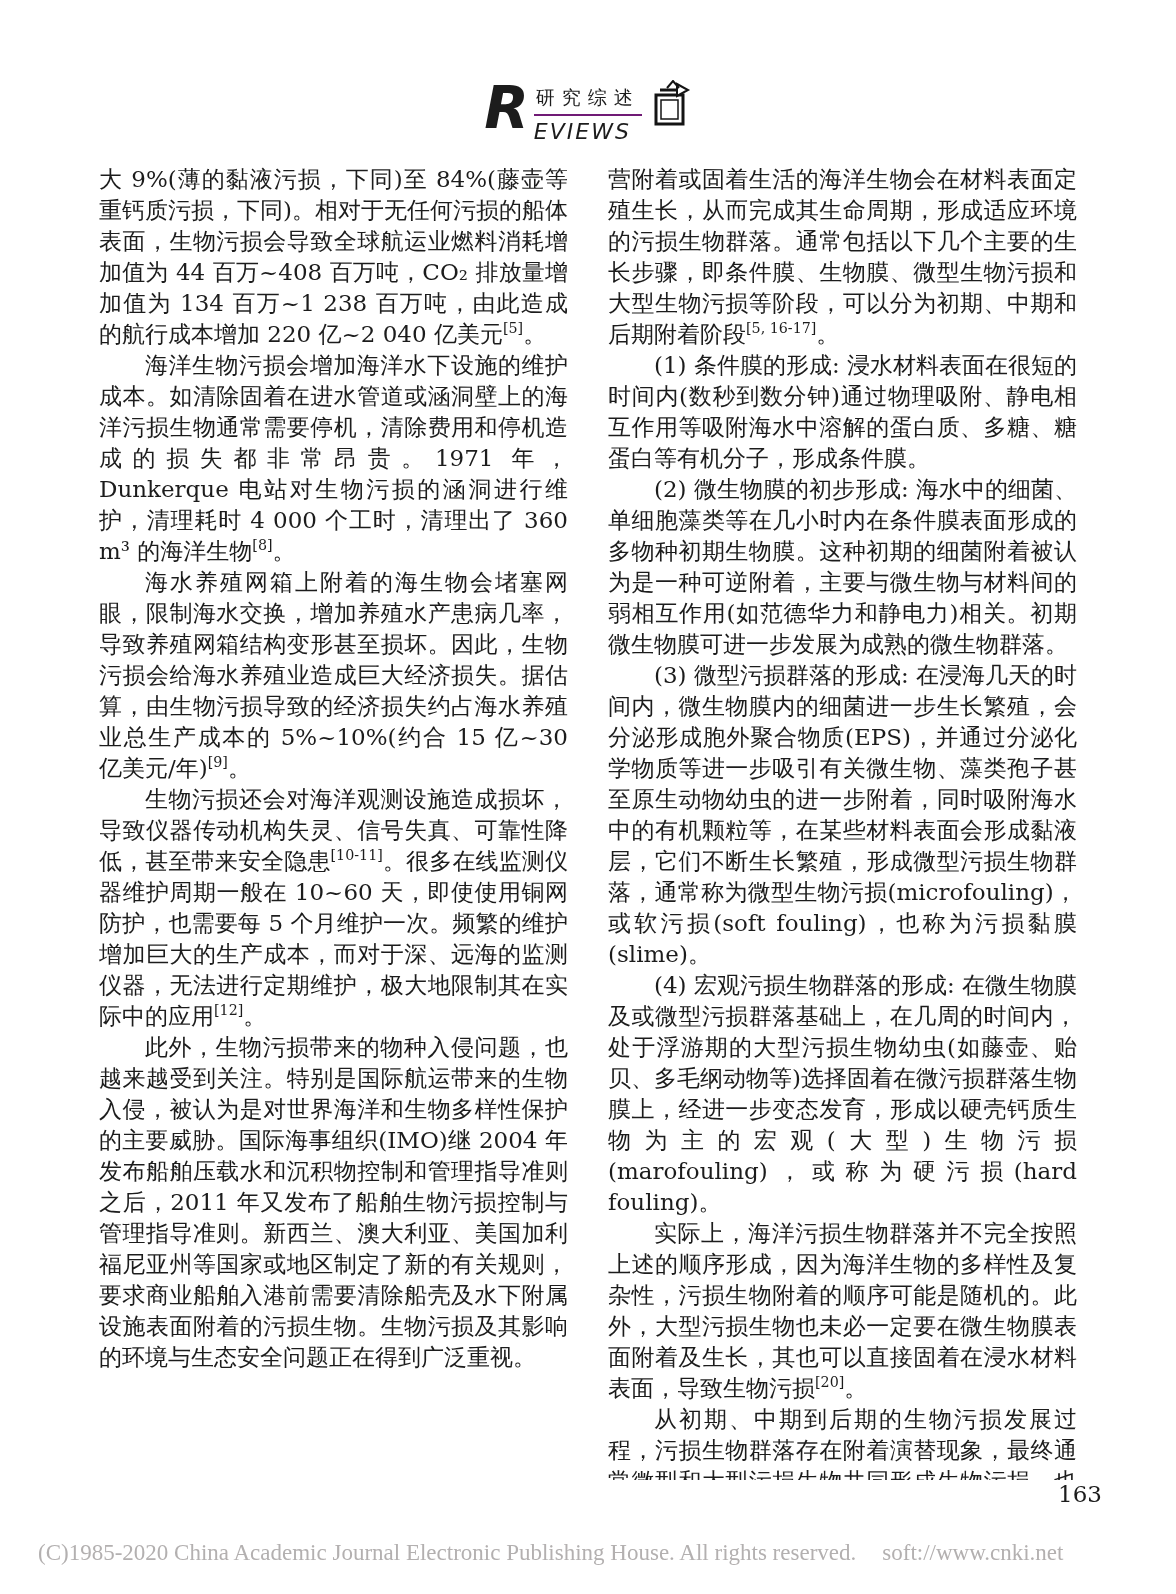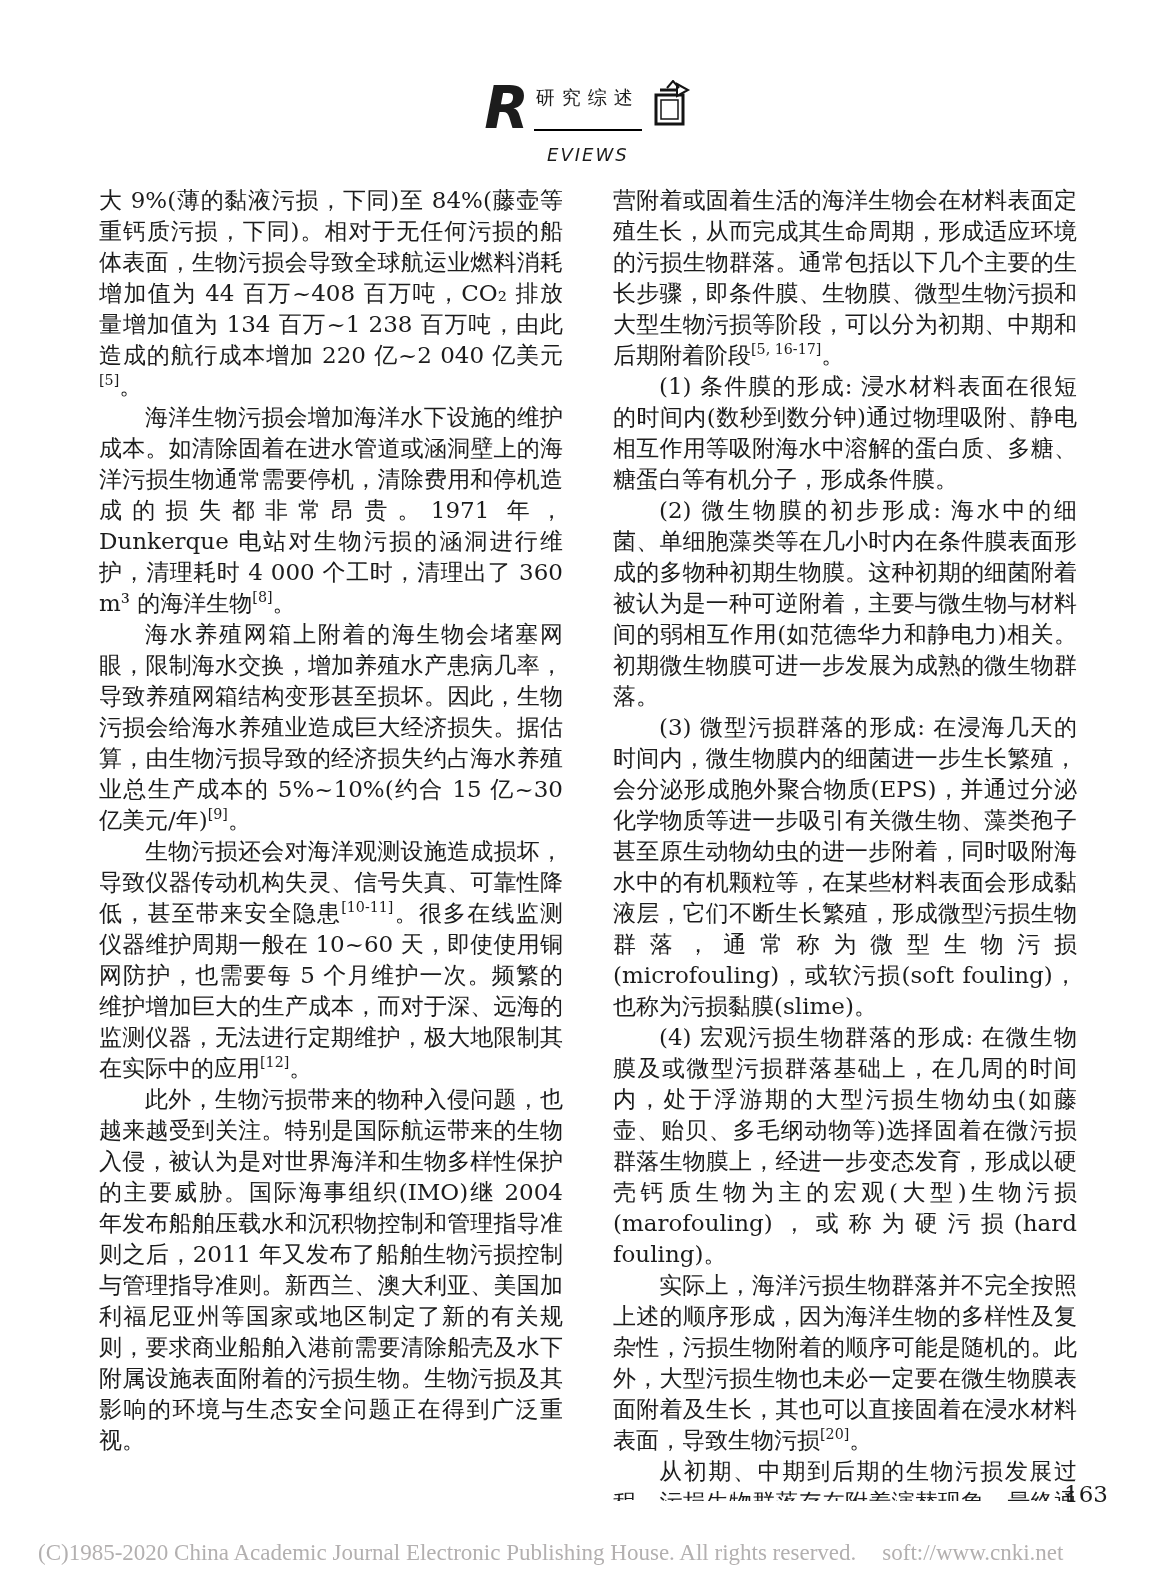--- a/index.html
+++ b/index.html
@@ -23,36 +23,35 @@
   .logo { display: flex; align-items: flex-start; }
   .logo-r {
     font-family: "DejaVu Sans", sans-serif;
     font-style: italic; font-weight: bold;
     font-size: 58px; line-height: 52px;
   }
   .logo-stack { display: flex; flex-direction: column; margin-left: 5px; margin-top: 3px; }
   .logo-cn {
     font-family: "DejaVu Sans", sans-serif;
     font-size: 19px; letter-spacing: 7px;
-    padding: 0 2px 18px 2px;
-    border-bottom: 2px solid #000000;
+    padding: 0 2px 3px 2px;
+    border-bottom: 2px solid #701a75;
     white-space: nowrap;
   }
   .logo-en {
     font-family: "DejaVu Sans", sans-serif;
     font-style: italic;
-    font-size: 18px; letter-spacing: 2px;
-    margin-top: 13px;
-    text-align: center;
+    font-size: 22px; letter-spacing: 2px;
+    margin-top: 3px;
   }
   .logo-icon { margin-left: 8px; margin-top: -2px; }
   
   .columns {
     display: flex;
-    gap: 50px;
+    gap: 40px;
     padding: 0 99px;
     margin-top: 20px;
     height: 1316px;
     overflow: hidden;
   }
   .col {
     width: 471px;
     font-size: 23px;
     line-height: 31px;
     text-align: justify;
@@ -63,21 +62,21 @@
   
   .footer-line {
     position: absolute;
     top: 1483px; left: 0; right: 0;
     text-align: center;
     font-size: 21px;
     color: #1c1c1c;
   }
   .page-number {
     position: absolute;
-    top: 1481px; right: 68px;
+    top: 1481px; right: 74px;
     font-size: 23px;
   }
   .copyright {
     position: absolute;
     top: 1540px; left: 38px;
     font-size: 23px;
     color: #b3b0b0;
     font-family: "Liberation Serif", serif;
     white-space: nowrap;
   }

